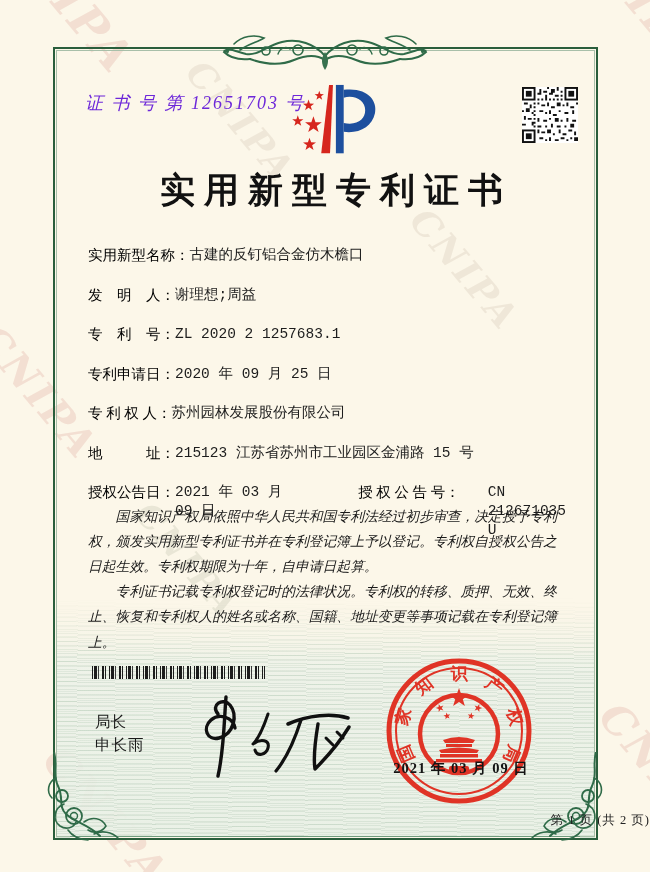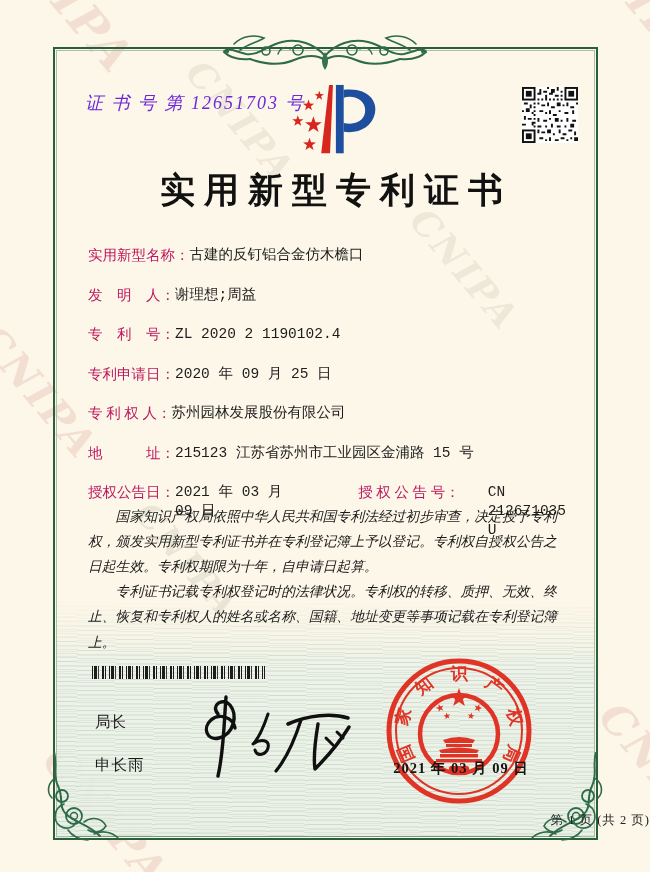--- a/index.html
+++ b/index.html
@@ -77,21 +77,21 @@
   .qr   { position:absolute; left:522px; top:87px; width:56px; height:56px; background:#fff; z-index:4; }
   .title {
     position:absolute; left:0; top:167px; width:100%;
     text-align:center; font-size:35px; font-weight:600;
     letter-spacing:9px; color:#111; z-index:4;margin-left:11px;
   }
 
   
   .fields { position:absolute; left:88px; top:246px; width:478px; z-index:4; }
   .field-row { display:flex; margin-bottom:20.5px; font-size:14.5px; line-height:19px; }
-  .fl { white-space:pre; color:#be185d; }
+  .fl { white-space:pre; color:#000000; }
   .fv { color:#1d1d1d;font-family:Liberation Mono, monospace; }
   .grant-group { display:flex; margin-left:72px;gap:28px; }
 
   
   .paras {
     position:absolute; left:88px; top:504px; width:476px; z-index:4;
     font-size:13.8px; line-height:1.82; font-style:italic; color:#191919;
   }
   .paras p { text-indent:2em; }
 
@@ -100,21 +100,21 @@
     position:absolute; left:92px; top:666px; width:173px; height:13px; z-index:4;
     background:repeating-linear-gradient(90deg,
       #1c1c1c 0 1px, transparent 1px 2px,
       #1c1c1c 2px 5px, transparent 5px 6px,
       #3a3a3a 6px 7px, transparent 7px 10px,
       #1c1c1c 10px 12px, transparent 12px 13px,
       #1c1c1c 13px 14px, transparent 14px 17px);
   }
   .officer { position:absolute; left:95px; top:712px; z-index:4;
     font-family:Liberation Mono, monospace; font-size:15.5px; color:#1a1a1a; }
-  .officer .name { margin-top:22px; letter-spacing:1px; }
+  .officer .name { margin-top:2px; letter-spacing:1px; }
   .signature { position:absolute; left:188px; top:694px; z-index:5; }
 
   .seal { position:absolute; left:384px; top:650px; z-index:5; opacity:0.95; }
   .seal-date {
     position:absolute; left:386px; top:759px; width:150px; z-index:6;
     text-align:center; font-size:14.5px; font-weight:bold; color:#141414;
     letter-spacing:1px; white-space:nowrap;
   }
   .page-footer {
     position:absolute; left:0; top:812px; width:100%; z-index:4;
@@ -238,21 +238,21 @@
   <div class="field-row">
     <span class="fl">实用新型名称：</span>
     <span class="fv">古建的反钉铝合金仿木檐口</span>
   </div>
   <div class="field-row">
     <span class="fl">发　明　人：</span>
     <span class="fv">谢理想;周益</span>
   </div>
   <div class="field-row">
     <span class="fl">专　利　号：</span>
-    <span class="fv">ZL 2020 2 1190102.4</span>
+    <span class="fv">ZL 2020 2 1257683.1</span>
   </div>
   <div class="field-row">
     <span class="fl">专利申请日：</span>
     <span class="fv">2020 年 09 月 25 日</span>
   </div>
   <div class="field-row">
     <span class="fl">专 利 权 人：</span>
     <span class="fv">苏州园林发展股份有限公司</span>
   </div>
   <div class="field-row">

